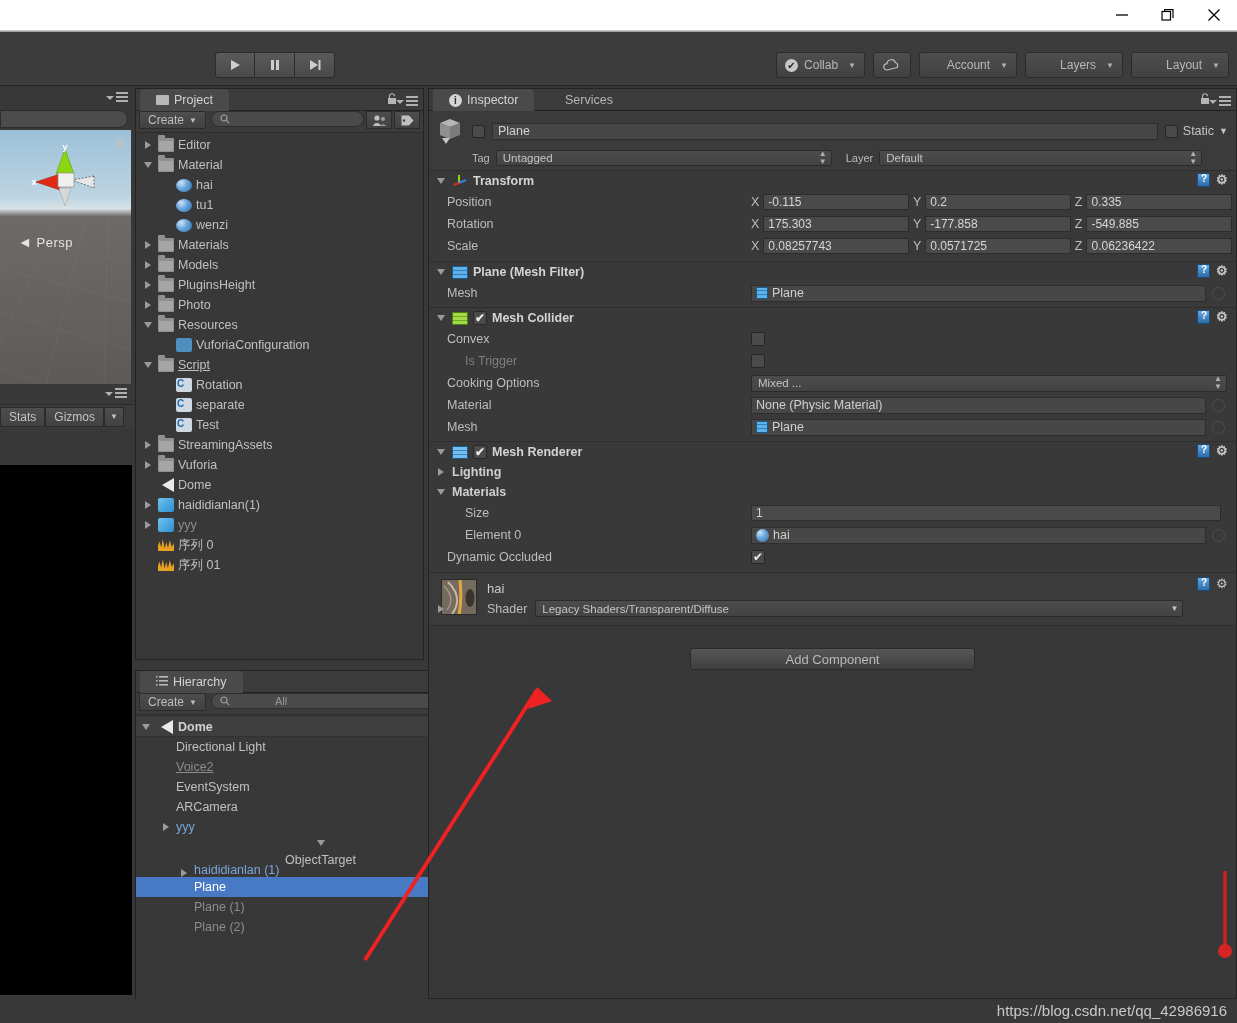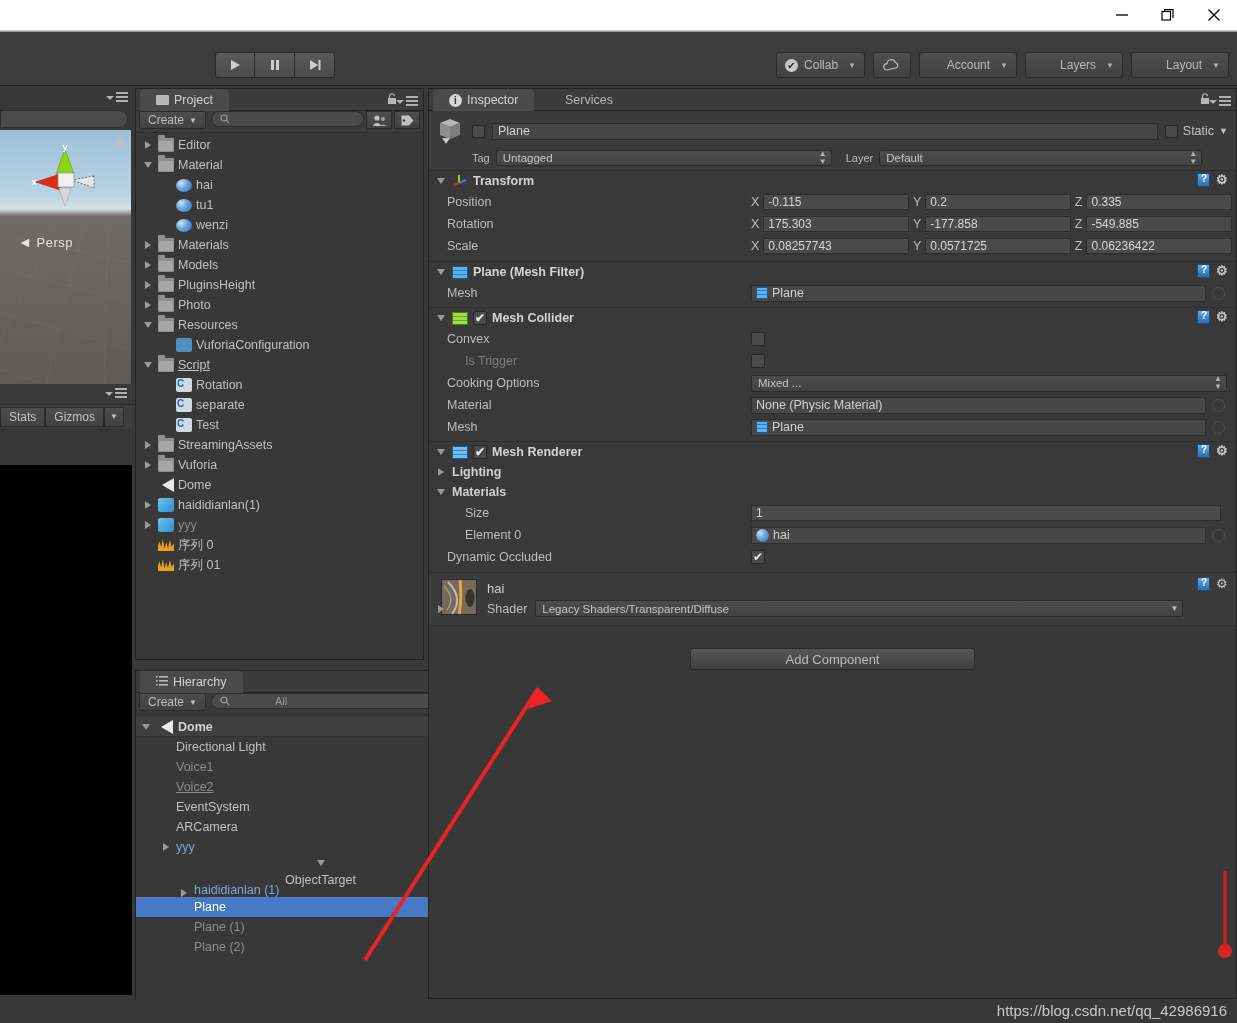--- a/index.html
+++ b/index.html
@@ -680,24 +680,20 @@
             <span class="burger-lines">
               <i></i>
               <i></i>
               <i></i>
             </span>
           </span>
         </div>
         <div class="row" style="padding-left: 24px;">
           <span class="arrow"></span>
           <span>Directional Light</span>
-        </div>
-        <div class="row dim" style="padding-left: 24px;">
-          <span class="arrow"></span>
-          <span>Voice1</span>
         </div>
         <div class="row dim" style="padding-left: 24px; text-decoration: underline;">
           <span class="arrow"></span>
           <span>Voice2</span>
         </div>
         <div class="row" style="padding-left: 24px;">
           <span class="arrow"></span>
           <span>EventSystem</span>
         </div>
         <div class="row" style="padding-left: 24px;">

